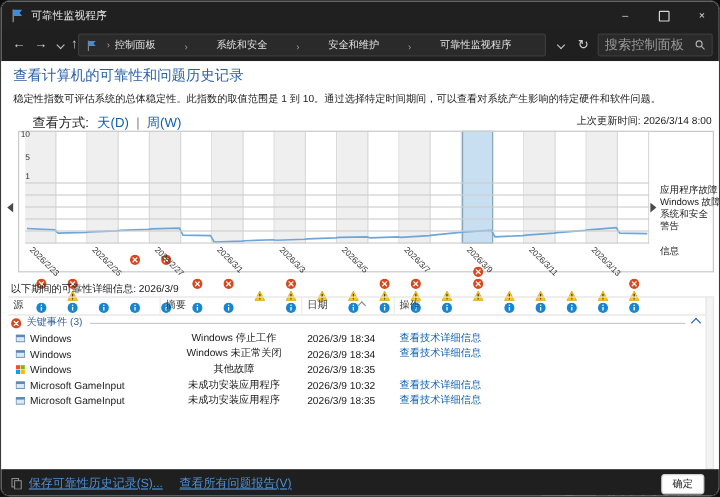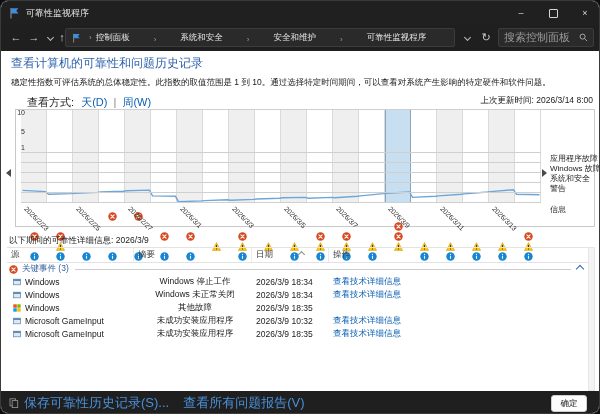--- a/index.html
+++ b/index.html
@@ -65,21 +65,21 @@
   .grow{height:12px;display:flex;align-items:center;color:#35619e;}
   .grow .gline{flex:1;border-top:1px solid #cccccc;margin:0 6px;}
   .erow{height:13px;}
   .srccell{display:flex;align-items:center;gap:4px;padding-left:6px;}
   .srccell svg{width:8px;height:8px;flex:none;}
   .scrollstrip{position:absolute;right:6px;top:196px;width:7px;height:144px;background:#f4f4f4;
                border:1px solid #e6e6e6;box-sizing:border-box;}
   
   .footer{position:absolute;left:0;top:390px;width:600px;height:24px;background:#1f1f1f;
           display:flex;align-items:center;z-index:5;}
-  .footer .flink{font-size:13px;color:#4a90d9;margin-right:14px;}
+  .footer .flink{font-size:10px;color:#4a90d9;margin-right:14px;text-decoration:underline;}
   .okbtn{position:absolute;right:12px;top:4px;width:34px;height:15px;background:#fdfdfd;
          border:1px solid #d0d0d0;border-radius:3px;font-size:8.5px;color:#1a1a1a;
          display:flex;align-items:center;justify-content:center;z-index:6;}
   
   .watermark{position:absolute;left:450px;top:342px;display:flex;align-items:flex-start;z-index:2;}
   .wm-circle{width:46px;height:46px;border-radius:50%;background:#ebebeb;display:flex;
              align-items:center;justify-content:center;}
   .wm-text{margin-left:8px;}
   .wm-title{font-size:26px;font-weight:bold;color:#e2e2e2;letter-spacing:2px;line-height:28px;}
 </style>

